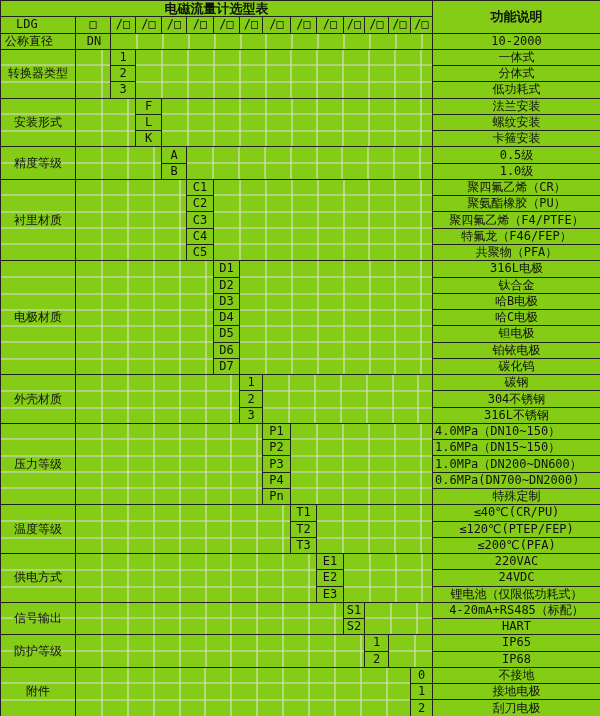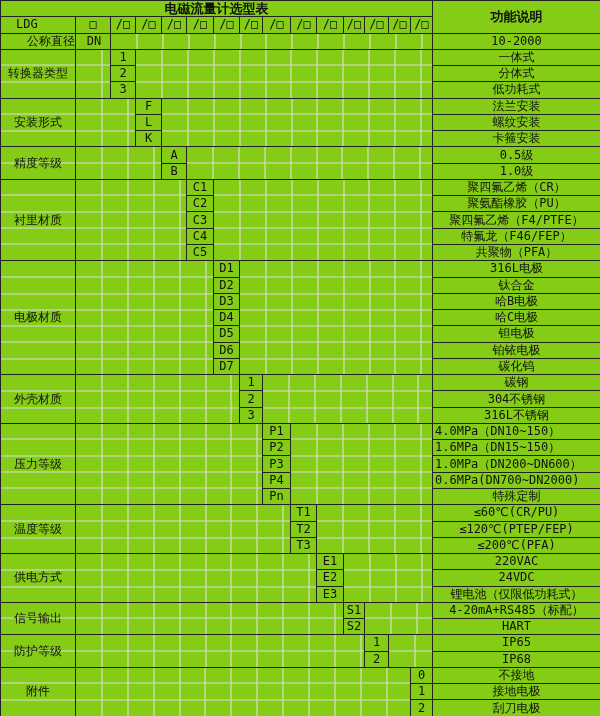--- a/index.html
+++ b/index.html
@@ -7,21 +7,21 @@
   table.sel{
     border-collapse:collapse;table-layout:fixed;width:600px;height:716px;
     font-family:"DejaVu Sans Mono","DejaVu Sans","Liberation Sans",monospace;
     font-size:12px;line-height:15px;color:#111;background:#84cc16;
   }
   td{border:1px solid #222;padding:0;text-align:center;vertical-align:middle;
      overflow:hidden;white-space:nowrap;}
   tr{height:16.27px;}
   .title,.fhead{font-weight:bold;font-size:13px;}
   .ldg{text-align:left;padding-left:15px;}
-  .lblL{text-align:right;padding-left:14px;}
+  .lblL{text-align:left;padding-left:4px;}
   .codeL{text-align:center;padding-left:2px;}
   .left{text-align:left;padding-left:2px;}
   .slot{font-size:12px;}
   
   .mg,.lbl{
     background-image:
       repeating-linear-gradient(to bottom, rgba(0,0,0,0) 0px, rgba(0,0,0,0) 15.3px, #d9d9d9 15.3px, #d9d9d9 16.3px),
       repeating-linear-gradient(to right, rgba(0,0,0,0) 0px, rgba(0,0,0,0) 24.9px, #e6e6e6 24.9px, #e6e6e6 25.9px);
   }
   .lbl{background-image:repeating-linear-gradient(to bottom, rgba(0,0,0,0) 0px, rgba(0,0,0,0) 15.3px, #dcdcdc 15.3px, #dcdcdc 16.3px);}
@@ -218,21 +218,21 @@
   <tr>
     <td>Pn</td>
     <td>特殊定制</td>
   </tr>
 
   <tr>
     <td class="lbl" rowspan="3">温度等级</td>
     <td class="mg" rowspan="3" colspan="8"></td>
     <td>T1</td>
     <td class="mg" rowspan="3" colspan="5"></td>
-    <td>≤60℃(CR/PU)</td>
+    <td>≤40℃(CR/PU)</td>
   </tr>
   <tr>
     <td>T2</td>
     <td>≤120℃(PTEP/FEP)</td>
   </tr>
   <tr>
     <td>T3</td>
     <td>≤200℃(PFA)</td>
   </tr>
 

